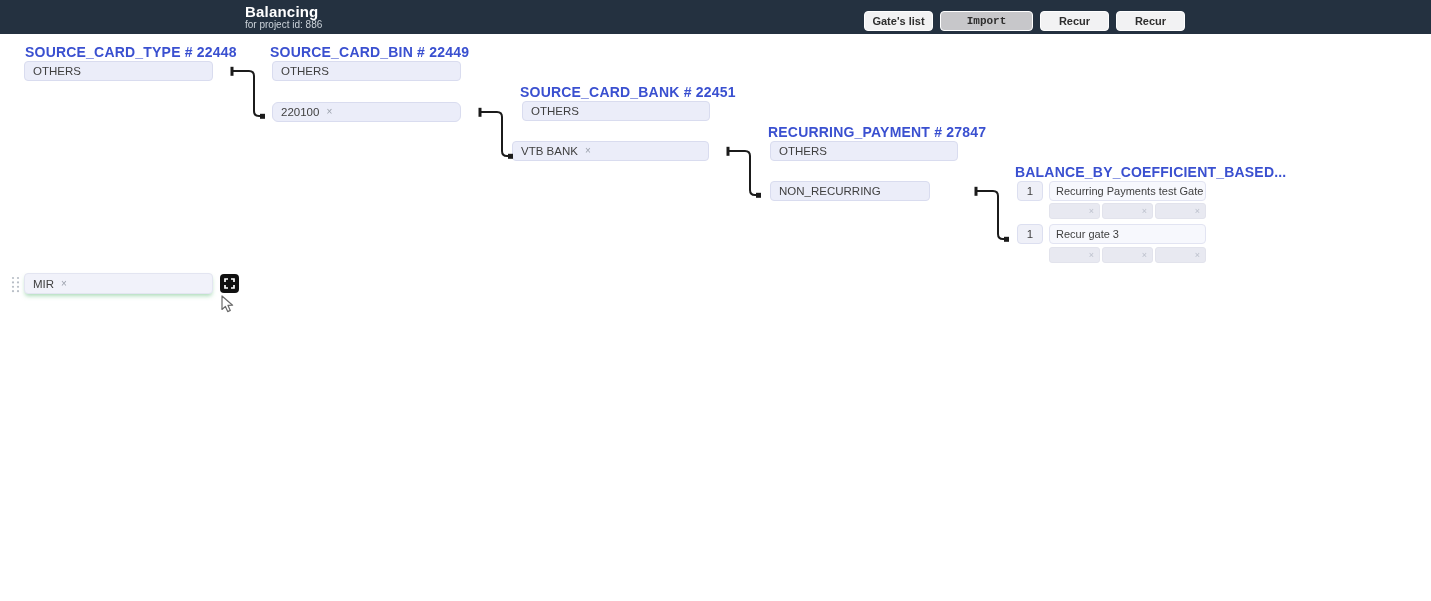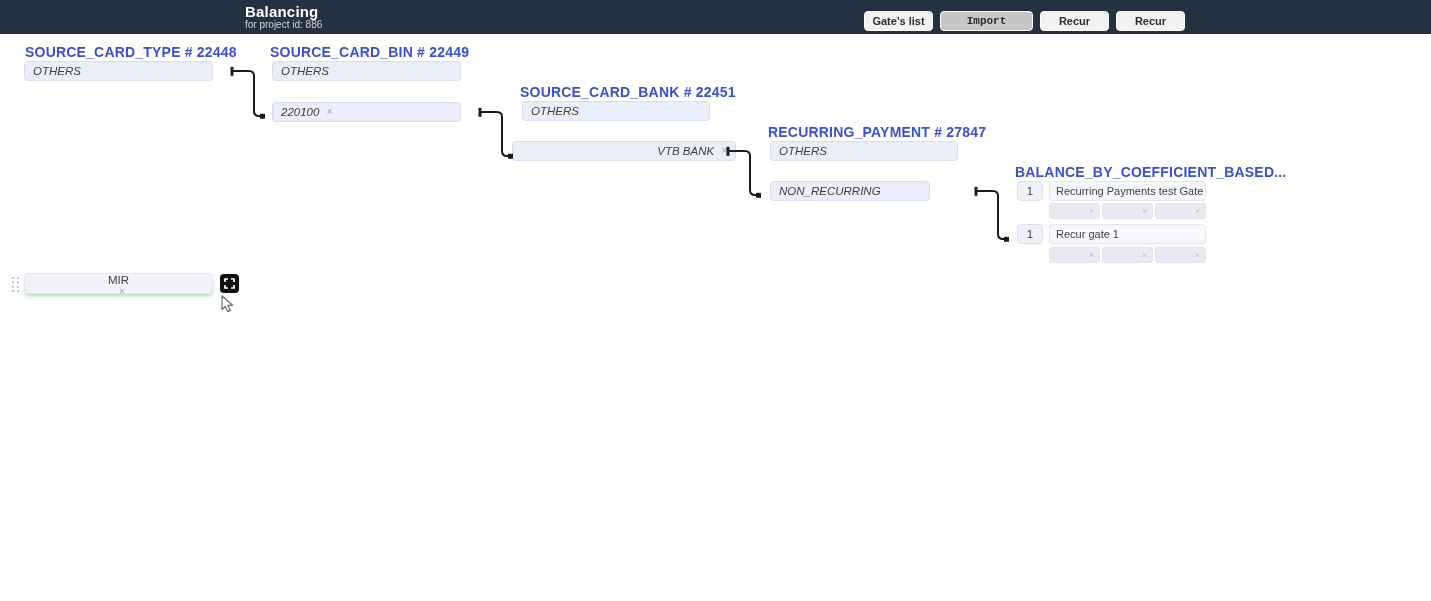--- a/index.html
+++ b/index.html
@@ -28,21 +28,21 @@
 
   
   .col-title{
     position:absolute;font-size:14px;font-weight:bold;color:#3a50d0;
     letter-spacing:.2px;white-space:nowrap;
   }
   .node-box{
     position:absolute;width:189px;height:20px;box-sizing:border-box;
     background:#ebedf9;border:1px solid #d9dcef;border-radius:4px;
     font-size:11.5px;color:#3f3f3f;display:flex;align-items:center;
-    padding:0 8px;white-space:nowrap;font-style:italic;
+    padding:0 8px;white-space:nowrap;
   }
   .node-box .x{
     margin-left:7px;color:#9aa0ab;font-size:10px;line-height:10px;cursor:pointer;
   }
   .coef-box{
     position:absolute;width:26px;height:20px;box-sizing:border-box;
     background:#eff0f8;border:1px solid #dcdff0;border-radius:4px;
     font-size:11.5px;color:#3f3f3f;display:flex;align-items:center;justify-content:center;
   }
   .gate-box{
@@ -59,21 +59,20 @@
     padding-right:5px;font-size:9px;color:#bcc0cc;cursor:pointer;
   }
 
   
   .drag-handle{position:absolute;left:11px;top:276px;width:9px;height:17px;cursor:grab;}
   .palette-box{
     position:absolute;left:24px;top:273px;width:189px;height:21px;box-sizing:border-box;
     background:#f1f2fa;border:1px solid #e3e5f1;border-radius:4px;
     font-size:11.5px;color:#3f3f3f;display:flex;align-items:center;padding:0 8px;
     box-shadow:0 3px 4px -1px rgba(106,190,130,.55);
-    flex-direction:column;
   }
   .palette-box .x{margin-left:7px;color:#9aa0ab;font-size:10px;cursor:pointer;}
   .expand-btn{
     position:absolute;left:220px;top:274px;width:19px;height:19px;
     background:#101010;border-radius:4px;border:none;
     display:flex;align-items:center;justify-content:center;cursor:pointer;padding:0;
   }
 
   .connectors{position:absolute;left:0;top:0;pointer-events:none;}
   .cursor{position:absolute;left:220px;top:295px;pointer-events:none;}
@@ -96,30 +95,30 @@
 
 <div class="col-title" style="left:25px;top:44px;">SOURCE_CARD_TYPE # 22448</div>
 <div class="node-box" style="left:24px;top:61px;">
   <span>OTHERS</span>
 </div>
 
 <div class="col-title" style="left:270px;top:44px;">SOURCE_CARD_BIN # 22449</div>
 <div class="node-box" style="left:272px;top:61px;">
   <span>OTHERS</span>
 </div>
-<div class="node-box" style="left:272px;top:102px;">
+<div class="node-box" style="left:272px;top:102px;border-radius:6px;">
   <span>220100</span>
   <span class="x">×</span>
 </div>
 
 <div class="col-title" style="left:520px;top:84px;">SOURCE_CARD_BANK # 22451</div>
 <div class="node-box" style="left:522px;top:101px;width:188px;">
   <span>OTHERS</span>
 </div>
-<div class="node-box" style="left:512px;top:141px;width:224px;justify-content:flex-end;">
+<div class="node-box" style="left:512px;top:141px;width:197px;">
   <span>VTB BANK</span>
   <span class="x">×</span>
 </div>
 
 <div class="col-title" style="left:768px;top:124px;">RECURRING_PAYMENT # 27847</div>
 <div class="node-box" style="left:770px;top:141px;width:188px;">
   <span>OTHERS</span>
 </div>
 <div class="node-box" style="left:770px;top:181px;width:160px;">
   <span>NON_RECURRING</span>
@@ -135,21 +134,21 @@
     </div>
   <div class="slot">
       <span>×</span>
     </div>
   <div class="slot">
       <span>×</span>
     </div>
 </div>
 
 <div class="coef-box" style="left:1017px;top:224px;">1</div>
-<div class="gate-box" style="left:1049px;top:224px;">Recur gate 1</div>
+<div class="gate-box" style="left:1049px;top:224px;">Recur gate 3</div>
 <div class="slot-row" style="left:1049px;top:247px;">
   <div class="slot">
       <span>×</span>
     </div>
   <div class="slot">
       <span>×</span>
     </div>
   <div class="slot">
       <span>×</span>
     </div>

